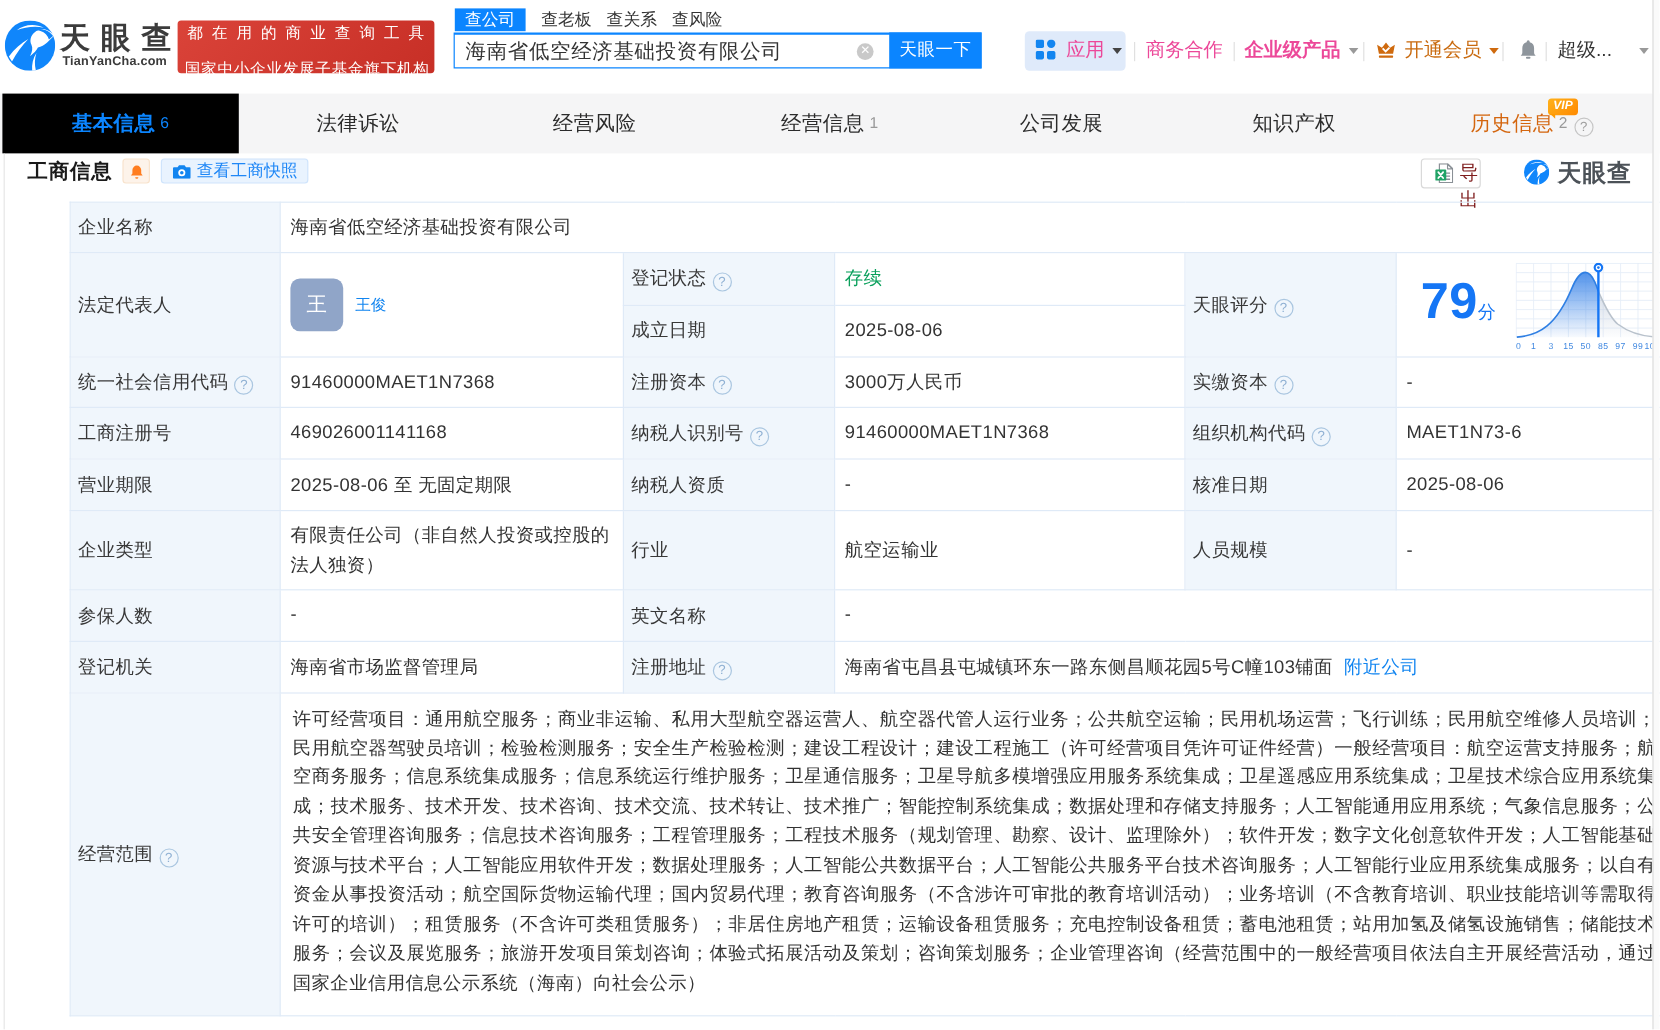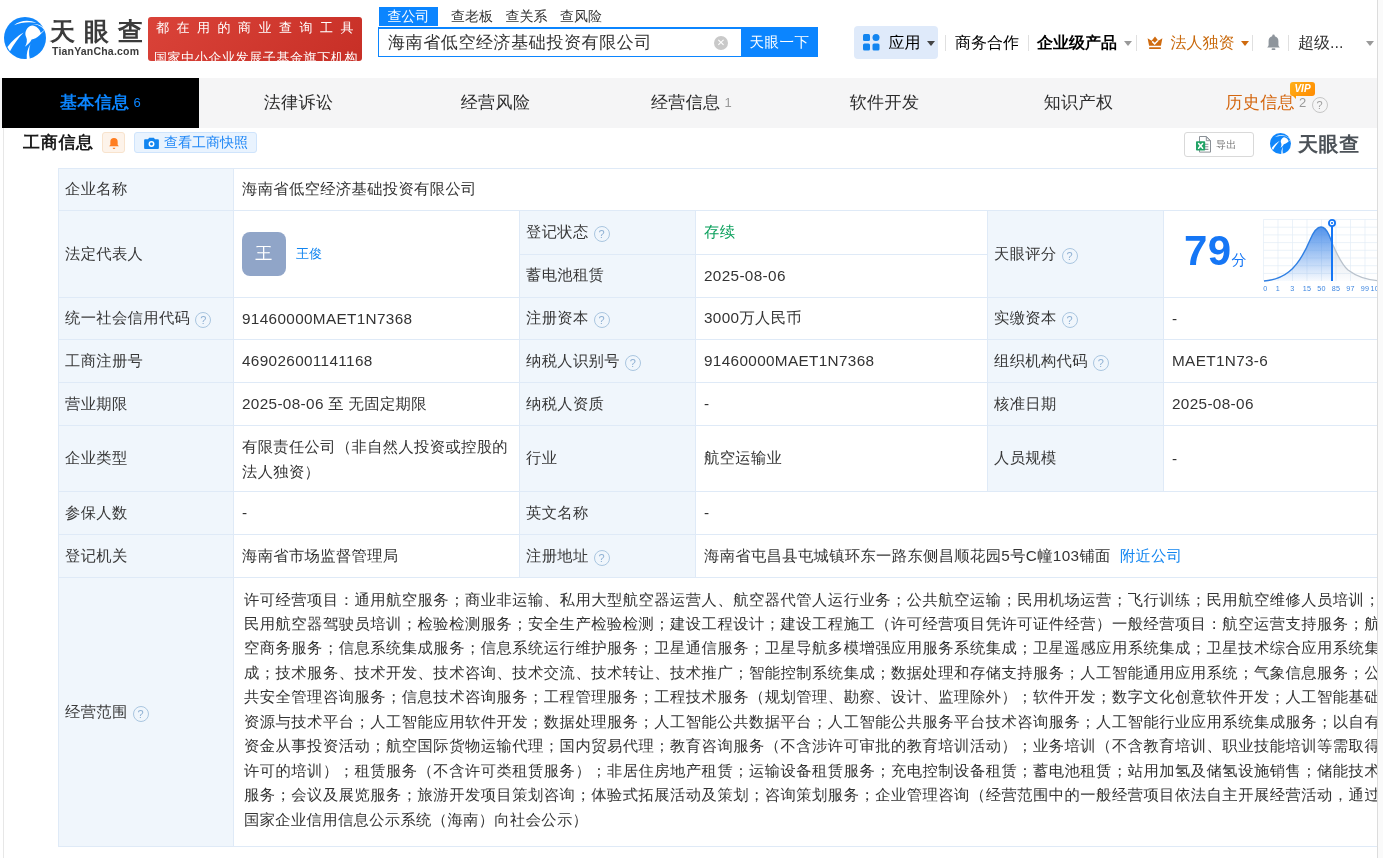--- a/index.html
+++ b/index.html
@@ -18,21 +18,21 @@
 #redbox .l2 { font-size:13px; margin-top:12px; letter-spacing:0.6px; padding-left:2px; white-space:nowrap; }
 #stabs { position:absolute; left:379px; top:7px; height:19px; }
 .stab { display:inline-block; font-size:14px; color:#333; margin-right:12.5px; vertical-align:top; line-height:19px; letter-spacing:0; }
 .stab.act { background:#0b85ff; color:#fff; width:59px; text-align:center; margin-right:13px; }
 #searchbox { position:absolute; left:378px; top:26.5px; width:440px; height:30px; border:1px solid #0b85ff; border-top-width:2px; }
 #searchtext { position:absolute; left:9px; top:0; line-height:27px; font-size:17px; letter-spacing:0.6px; color:#333; }
 #clearx { position:absolute; left:335px; top:7px; width:14px; height:14px; border-radius:50%; background:#c9c9c9; color:#fff; font-size:10px; line-height:14px; text-align:center; }
 #searchbtn { position:absolute; right:-1px; top:-2px; width:77px; height:30px; background:#0b85ff; color:#fff; font-size:14.5px; letter-spacing:0.5px; text-align:center; line-height:30px; }
 #hmenu { position:absolute; left:854px; top:27px; height:31px; }
 .chip { position:absolute; left:0; top:-1px; width:84px; height:33px; background:#dfeafa; border-radius:4px; }
-.hitem { position:absolute; top:0; height:31px; line-height:31px; font-size:16px; color:#000000; white-space:nowrap; }
+.hitem { position:absolute; top:0; height:31px; line-height:31px; font-size:16px; color:#ec4899; white-space:nowrap; }
 .hdiv { position:absolute; top:8px; width:1px; height:16px; background:#e0e0e0; }
 .caret { display:inline-block; width:0; height:0; border-left:4.5px solid transparent; border-right:4.5px solid transparent; border-top:5.5px solid #444; vertical-align:middle; margin-left:7px; }
 .caret.gray { border-top-color:#999; }
 .caret.orange { border-top-color:#cf6a0e; }
 
 
 #tabbar { position:absolute; left:0; top:78px; width:1383px; height:50px; background:#f5f5f6; }
 .tab { position:absolute; top:0; height:50px; line-height:50px; text-align:center; font-size:17px; letter-spacing:0.4px; color:#2b2b2b; }
 .tab .cnt { font-size:13px; color:#999; margin-left:4px; position:relative; top:-1px; }
 #tab1 { left:2px; width:197px; background:#000000; color:#0b85ff; font-weight:bold; }
@@ -41,21 +41,21 @@
 #tab7 .qmark { border-color:#c6c6c6; color:#9e9e9e; }
 .qmark { display:inline-block; width:16px; height:16px; border:1px solid #aac6e0; border-radius:50%; color:#8fb0d3; font-size:11px; line-height:14px; text-align:center; vertical-align:-1px; margin-left:5px; background:transparent; font-weight:normal; letter-spacing:0;}
 #vipbadge { position:absolute; left:1290px; top:82px; width:25px; height:14px; background:linear-gradient(135deg,#ffb11a,#ff8a00); border-radius:3px; color:#fff; font-size:10px; font-style:italic; font-weight:bold; text-align:center; line-height:14px; }
 #vipbadge:after { content:""; position:absolute; left:2px; bottom:-3px; border-left:4px solid transparent; border-right:0 solid transparent; border-top:4px solid #ff9a00; }
 
 
 #secband { position:absolute; left:0; top:128px; width:1383px; height:40px; background:#fff;padding-left:20px; }
 #sectitle { position:absolute; left:23px; top:3px; font-size:17px; letter-spacing:0.7px; font-weight:bold; color:#1a1a1a; }
 #bellchip { position:absolute; left:102px; top:3.5px; width:23px; height:21px; background:#fdf3ea; border:1px solid #f8e3cd; border-radius:3px; text-align:center; }
 #snapbtn { position:absolute; left:134px; top:3.5px; height:21px; background:#e9f3fe; border:1px solid #cfe4fc; border-radius:3px; font-size:14px; letter-spacing:0; color:#1f87f6; line-height:19px; padding:0 8px 0 29px; }
-#exportbtn { position:absolute; left:1184px; top:3.5px; width:70px; height:25px; border:1px solid #d9d9d9; border-radius:3px; background:#fff; font-size:10px; letter-spacing:0.35px; color:#737373; line-height:23px; padding-left:31px; }
+#exportbtn { position:absolute; left:1184px; top:3.5px; width:50px; height:25px; border:1px solid #d9d9d9; border-radius:3px; background:#fff; font-size:16px; letter-spacing:0.35px; color:#7f1d1d; line-height:23px; padding-left:31px; }
 #minilogo { position:absolute; left:1270px; top:5px; width:120px; white-space:nowrap; }
 #minilogo .txt { font-size:20px; font-weight:bold; color:#4c5258; letter-spacing:0.6px; position:absolute; left:28px; top:-2px; }
 
 
 #tblwrap { position:absolute; left:24px; top:168px;padding-left:34px; }
 table { border-collapse:collapse; table-layout:fixed; width:1335px; }
 td { border:1px solid #dfeaf7; font-size:15.3px; letter-spacing:0.35px; vertical-align:middle; padding:0 0 0 8px; color:#333; overflow:hidden; }
 td.lbl { background:#f0f6fc; padding-left:6px; color:#383838; }
 .c1 { width:175px; } .c2 { width:286px; } .c3 { width:176px; } .c4 { width:292px; } .c5 { width:176px; } .c6 { width:230px; }
 a { color:#1285f0; text-decoration:none; }
@@ -109,41 +109,41 @@
       <div class="hitem" style="left:101px;">商务合作</div>
       <div class="hdiv" style="left:174px;"></div>
       <div class="hitem" style="left:183px;font-weight:bold;">企业级产品<span class="caret gray"></span></div>
       <div class="hdiv" style="left:282px;"></div>
       <div class="hitem" style="left:293px; color:#c96a0e;">
         <svg width="16" height="16" viewBox="0 0 16 16" style="vertical-align:-3px;">
           <path d="M0.6 3.2 L4.6 5.8 L8 1.4 L11.4 5.8 L15.4 3.2 L13.9 10.8 H2.1 Z" fill="#cf6a0e"></path>
           <path d="M5.2 6.4 L7.7 8.9 L10.9 5.6" stroke="#fff" stroke-width="1.5" fill="none"></path>
           <rect x="2.1" y="12.2" width="11.8" height="1.9" rx="0.5" fill="#cf6a0e"></rect>
         </svg>
-        <span style="margin-left:3px;">法人独资</span><span class="caret orange"></span>
+        <span style="margin-left:3px;">开通会员</span><span class="caret orange"></span>
       </div>
       <div class="hdiv" style="left:398px;"></div>
       <div class="hitem" style="left:413px;">
         <svg width="13" height="17" viewBox="0 0 13 17" style="vertical-align:-3px;">
           <path d="M6.5 0.6 a1.3 1.3 0 0 1 1.3 1.3 v0.4 a5 5 0 0 1 3.6 4.8 v3.7 c0 1.1 0.5 1.8 1.4 2.6 H0.2 c0.9-0.8 1.4-1.5 1.4-2.6 V7.1 a5 5 0 0 1 3.6-4.8 v-0.4 A1.3 1.3 0 0 1 6.5 0.6 Z" fill="#8e959c"></path>
           <rect x="4.6" y="14.3" width="3.8" height="1.7" rx="0.85" fill="#8e959c"></rect>
         </svg>
       </div>
       <div class="hdiv" style="left:434px;"></div>
       <div class="hitem" style="left:444px; color:#333;">超级...</div>
       <div class="hitem" style="left:512px;"><span class="caret gray" style="margin-left:0;"></span></div>
     </div>
   </div>
 
   <div id="tabbar">
     <div class="tab" id="tab1">基本信息<span class="cnt">6</span></div>
     <div class="tab" style="left:200px; width:197px;">法律诉讼</div>
     <div class="tab" style="left:397px; width:197px;">经营风险</div>
     <div class="tab" style="left:593px; width:197px;">经营信息<span class="cnt">1</span></div>
-    <div class="tab" style="left:786px; width:197px;">软件开发</div>
+    <div class="tab" style="left:786px; width:197px;">公司发展</div>
     <div class="tab" style="left:980px; width:197px;">知识产权</div>
     <div class="tab" id="tab7" style="left:1177px; width:199px;">历史信息<span class="cnt">2</span><span class="qmark">?</span></div>
   </div>
   <div id="vipbadge">VIP</div>
 
   <div id="secband">
     <div id="sectitle">工商信息</div>
     <div id="bellchip">
       <svg width="12" height="14" viewBox="0 0 18 19" style="margin-top:3px;">
         <path d="M9 2 a5.5 5.5 0 0 1 5.5 5.5 V12 l1.8 2.5 H1.7 L3.5 12 V7.5 A5.5 5.5 0 0 1 9 2z" fill="#ff7d20"></path>
@@ -243,21 +243,21 @@
                     <text x="73" y="72">85</text>
                     <text x="87.5" y="72">97</text>
                     <text x="102" y="72">99</text>
                     <text x="114" y="72">100</text>
               </g>
             </svg>
           </div>
         </td>
       </tr>
       <tr style="height:43px;">
-        <td class="lbl">蓄电池租赁</td>
+        <td class="lbl">成立日期</td>
         <td><span class="num">2025-08-06</span></td>
       </tr>
       <tr style="height:42px;">
         <td class="lbl">统一社会信用代码<span class="qmark">?</span></td>
         <td><span class="num">91460000MAET1N7368</span></td>
         <td class="lbl">注册资本<span class="qmark">?</span></td>
         <td>3000万人民币</td>
         <td class="lbl">实缴资本<span class="qmark">?</span></td>
         <td>-</td>
       </tr>

